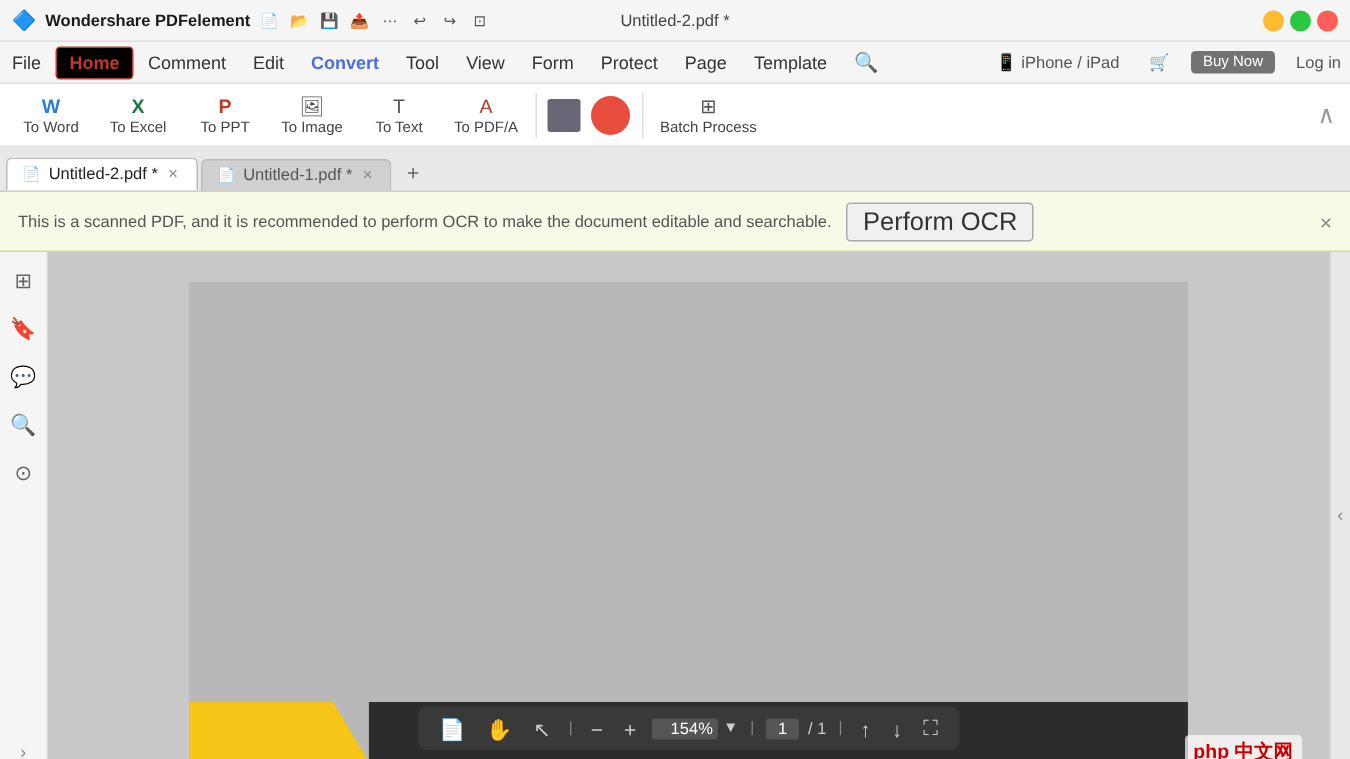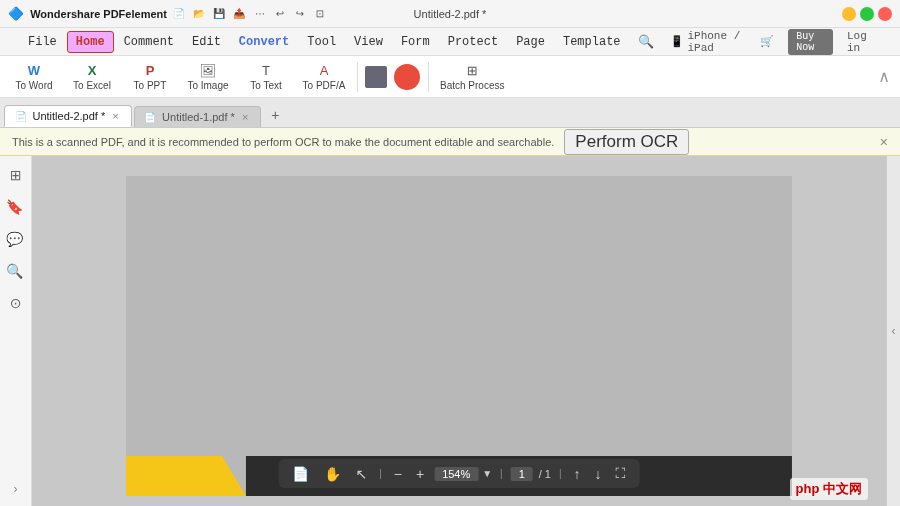--- a/index.html
+++ b/index.html
@@ -43,34 +43,33 @@
     .win-btn.close { background: #ff5f57; }
     .win-btn.minimize { background: #febc2e; }
     .win-btn.maximize { background: #28c840; }
 
     
     #menu-bar {
       height: 28px;
       background: #f5f5f5;
       display: flex;
       align-items: center;
-      padding: 0 20px;
+      padding: 0 0;
       border-bottom: 1px solid #ddd;
       gap: 2px;
-      font-family: Liberation Mono, monospace;
     }
     .menu-item {
       padding: 3px 8px;
       font-size: 12px;
       color: #333;
       cursor: pointer;
       border-radius: 3px;
     }
     .menu-item.active {
-      background: #f0abfc;
+      background: #000000;
       border: 1.5px solid #c0392b;
       color: #c0392b;
       font-weight: 600;
     }
     #menu-right {
       margin-left: auto;
       display: flex;
       align-items: center;
       gap: 8px;
     }
@@ -127,21 +126,21 @@
       font-size: 11px; color: #555; cursor: pointer; margin-right: 2px;
       border: 1px solid #bbb; border-bottom: none; min-width: 100px;
     }
     .tab.active { background: #fff; color: #222; border-bottom: 1px solid #fff; }
     .tab-close { font-size: 11px; color: #888; cursor: pointer; padding: 0 2px; }
     .tab-add { padding: 4px 8px; font-size: 14px; color: #666; cursor: pointer; }
     .tab-icon { font-size: 10px; color: #e74c3c; }
 
     
     #notification-bar {
-      height: 28px;
+      height: 40px;
       background: #f9f9e8;
       display: flex;
       align-items: center;
       padding: 0 12px;
       gap: 10px;
       border-bottom: 1px solid #e0d890;
       font-size: 11px;
       color: #555;
     }
     .notif-btn {
@@ -211,21 +210,21 @@
     }
     .bottom-btn {
       color: #ccc; font-size: 14px; cursor: pointer; padding: 2px 4px;
       display: flex; align-items: center;
     }
     .zoom-display {
       display: flex; align-items: center; gap: 4px;
     }
     .zoom-value {
       background: #555; color: #fff; border: none; font-size: 11px;
-      width: 44px; text-align: center; padding: 1px 3px; border-radius: 2px;
+      width: 44px; text-align: right; padding: 1px 3px; border-radius: 2px;
     }
     .page-input {
       background: #555; color: #fff; border: none; font-size: 11px;
       width: 22px; text-align: center; padding: 1px 2px; border-radius: 2px;
     }
     .bottom-sep { color: #888; font-size: 10px; margin: 0 2px; }
 
     
     #watermark {
       position: absolute;

